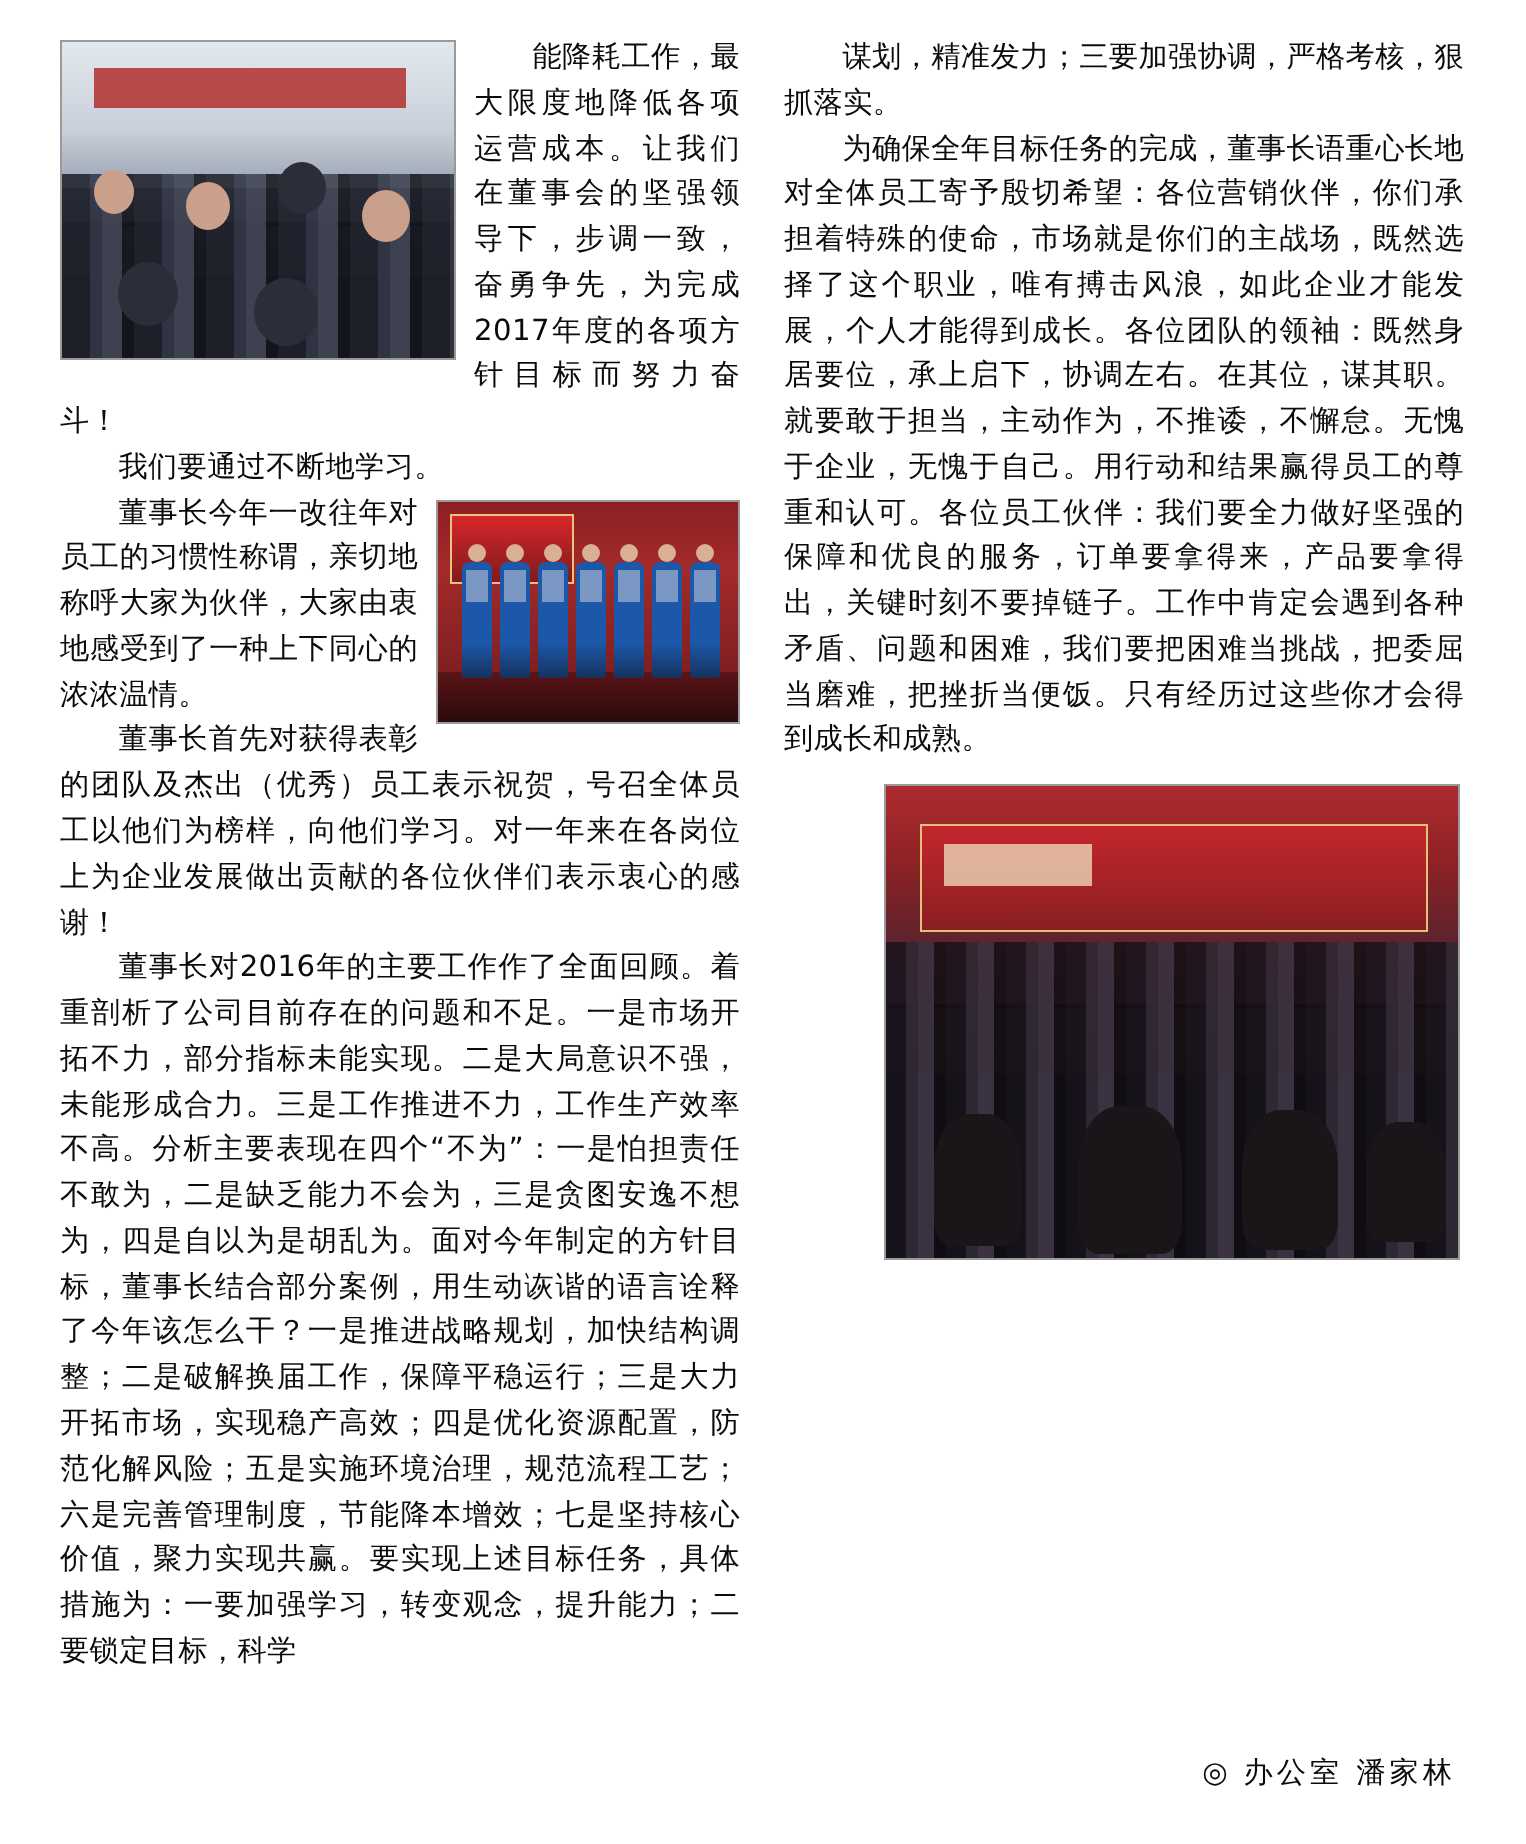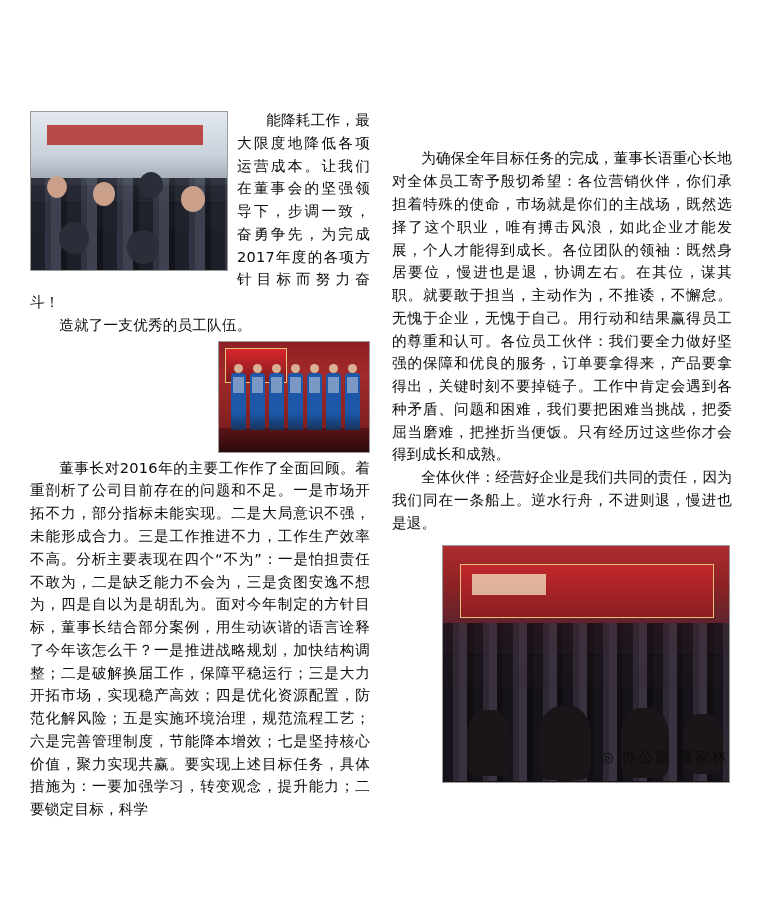--- a/index.html
+++ b/index.html
@@ -18,21 +18,20 @@
     position: relative;
     width: 763px;
     height: 922px;
     box-sizing: border-box;
     padding: 18px 26px 10px 30px;
   }
   .columns {
     display: flex;
     gap: 22px;
     height: 100%;
-    align-items: center;
   }
   .col {
     width: 340px;
     position: relative;
   }
   .col p {
     margin: 0;
     font-size: 14.6px;
     line-height: 1.56;
     text-align: justify;
@@ -209,42 +208,44 @@
         <div class="p1-row p1-r3"></div>
         <div class="p1-head p1-skin" style="left:16px;top:64px;width:20px;height:22px;"></div>
         <div class="p1-head p1-skin" style="left:62px;top:70px;width:22px;height:24px;"></div>
         <div class="p1-head" style="left:108px;top:60px;width:24px;height:26px;"></div>
         <div class="p1-head p1-skin" style="left:150px;top:74px;width:24px;height:26px;"></div>
         <div class="p1-head" style="left:28px;top:110px;width:30px;height:32px;"></div>
         <div class="p1-head" style="left:96px;top:118px;width:32px;height:34px;"></div>
       </div>
 
       <p class="indent">能降耗工作，最大限度地降低各项运营成本。让我们在董事会的坚强领导下，步调一致，奋勇争先，为完成2017年度的各项方针目标而努力奋斗！</p>
-      <p class="indent">造就了一支优秀的员工队伍。</p>
+      <p class="indent">我们要通过不断地学习。</p>
 
       <div class="photo photo-2">
         <div class="p2-bg"></div>
         <div class="p2-screen"></div>
         <div class="p2-floor"></div>
         <div class="p2-person" style="left:12px;"></div>
         <div class="p2-person" style="left:31px;"></div>
         <div class="p2-person" style="left:50px;"></div>
         <div class="p2-person" style="left:69px;"></div>
         <div class="p2-person" style="left:88px;"></div>
         <div class="p2-person" style="left:107px;"></div>
         <div class="p2-person" style="left:126px;"></div>
       </div>
 
+      <p class="indent">董事长今年一改往年对员工的习惯性称谓，亲切地称呼大家为伙伴，大家由衷地感受到了一种上下同心的浓浓温情。</p>
+      <p class="indent">董事长首先对获得表彰的团队及杰出（优秀）员工表示祝贺，号召全体员工以他们为榜样，向他们学习。对一年来在各岗位上为企业发展做出贡献的各位伙伴们表示衷心的感谢！</p>
       <div class="clear"></div>
       <p class="indent">董事长对2016年的主要工作作了全面回顾。着重剖析了公司目前存在的问题和不足。一是市场开拓不力，部分指标未能实现。二是大局意识不强，未能形成合力。三是工作推进不力，工作生产效率不高。分析主要表现在四个“不为”：一是怕担责任不敢为，二是缺乏能力不会为，三是贪图安逸不想为，四是自以为是胡乱为。面对今年制定的方针目标，董事长结合部分案例，用生动诙谐的语言诠释了今年该怎么干？一是推进战略规划，加快结构调整；二是破解换届工作，保障平稳运行；三是大力开拓市场，实现稳产高效；四是优化资源配置，防范化解风险；五是实施环境治理，规范流程工艺；六是完善管理制度，节能降本增效；七是坚持核心价值，聚力实现共赢。要实现上述目标任务，具体措施为：一要加强学习，转变观念，提升能力；二要锁定目标，科学</p>
     </div>
 
     <div class="col">
-      <p class="indent">为确保全年目标任务的完成，董事长语重心长地对全体员工寄予殷切希望：各位营销伙伴，你们承担着特殊的使命，市场就是你们的主战场，既然选择了这个职业，唯有搏击风浪，如此企业才能发展，个人才能得到成长。各位团队的领袖：既然身居要位，慢进也是退，协调左右。在其位，谋其职。就要敢于担当，主动作为，不推诿，不懈怠。无愧于企业，无愧于自己。用行动和结果赢得员工的尊重和认可。各位员工伙伴：我们要全力做好坚强的保障和优良的服务，订单要拿得来，产品要拿得出，关键时刻不要掉链子。工作中肯定会遇到各种矛盾、问题和困难，我们要把困难当挑战，把委屈当磨难，把挫折当便饭。只有经历过这些你才会得到成长和成熟。</p>
-      <p class="indent">全体伙伴：经营好企业是我们共同的责任，因为我们同在一条船上。逆水行舟，不进则退，慢进也是退。</p>
+      <p class="indent">谋划，精准发力；三要加强协调，严格考核，狠抓落实。</p>
+      <p class="indent">为确保全年目标任务的完成，董事长语重心长地对全体员工寄予殷切希望：各位营销伙伴，你们承担着特殊的使命，市场就是你们的主战场，既然选择了这个职业，唯有搏击风浪，如此企业才能发展，个人才能得到成长。各位团队的领袖：既然身居要位，承上启下，协调左右。在其位，谋其职。就要敢于担当，主动作为，不推诿，不懈怠。无愧于企业，无愧于自己。用行动和结果赢得员工的尊重和认可。各位员工伙伴：我们要全力做好坚强的保障和优良的服务，订单要拿得来，产品要拿得出，关键时刻不要掉链子。工作中肯定会遇到各种矛盾、问题和困难，我们要把困难当挑战，把委屈当磨难，把挫折当便饭。只有经历过这些你才会得到成长和成熟。</p>
 
       <div class="photo photo-3">
         <div class="p3-bg"></div>
         <div class="p3-stage"></div>
         <div class="p3-banner"></div>
         <div class="p3-crowdrow p3-c1"></div>
         <div class="p3-crowdrow p3-c2"></div>
         <div class="p3-crowdrow p3-c3"></div>
         <div class="p3-crowdrow p3-c4"></div>
         <div class="p3-figure" style="left:24px;bottom:6px;width:44px;height:66px;"></div>

